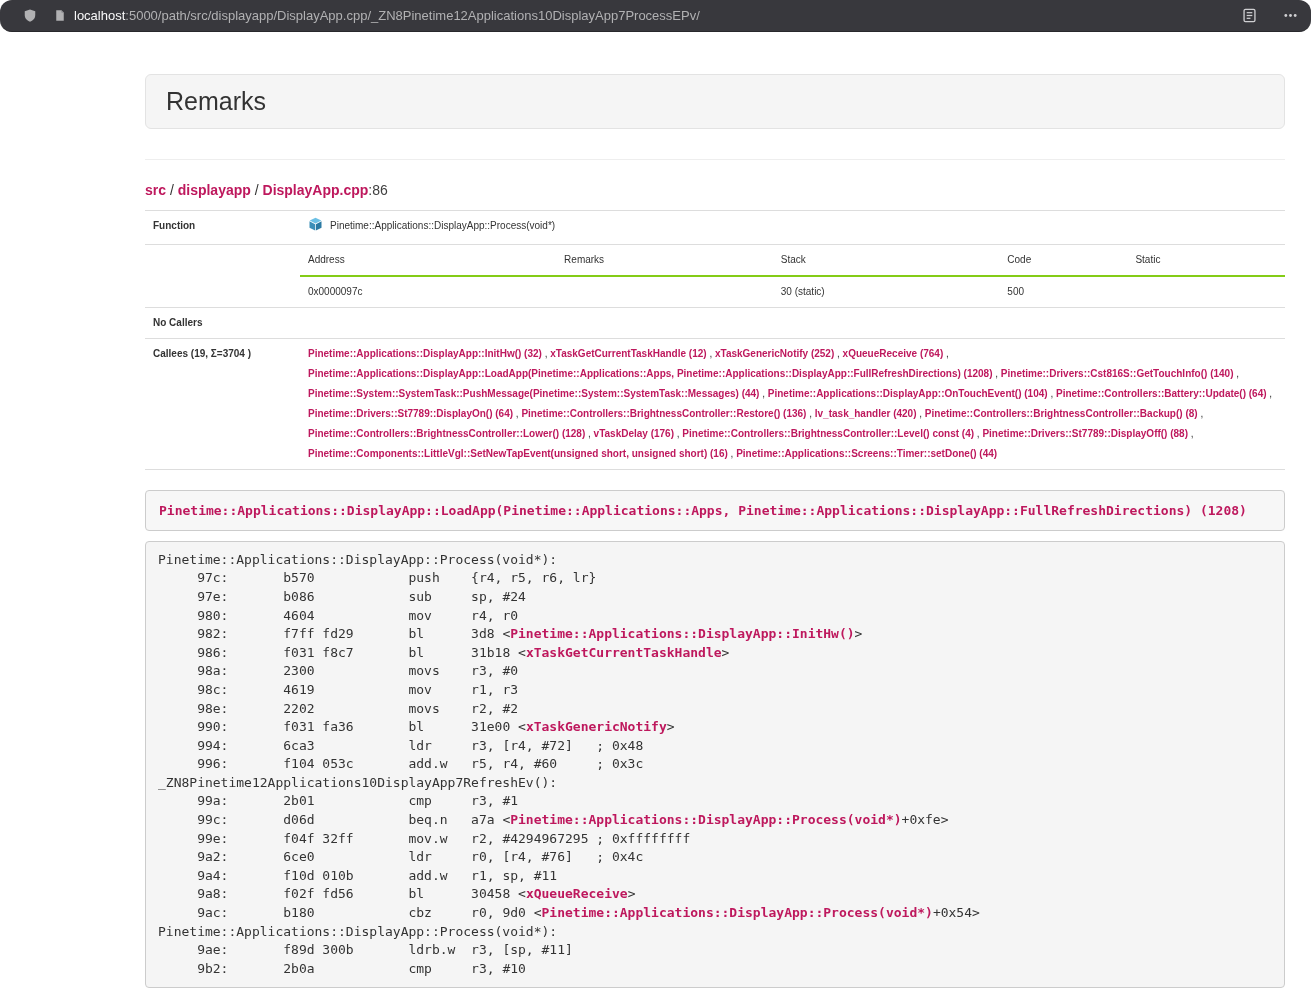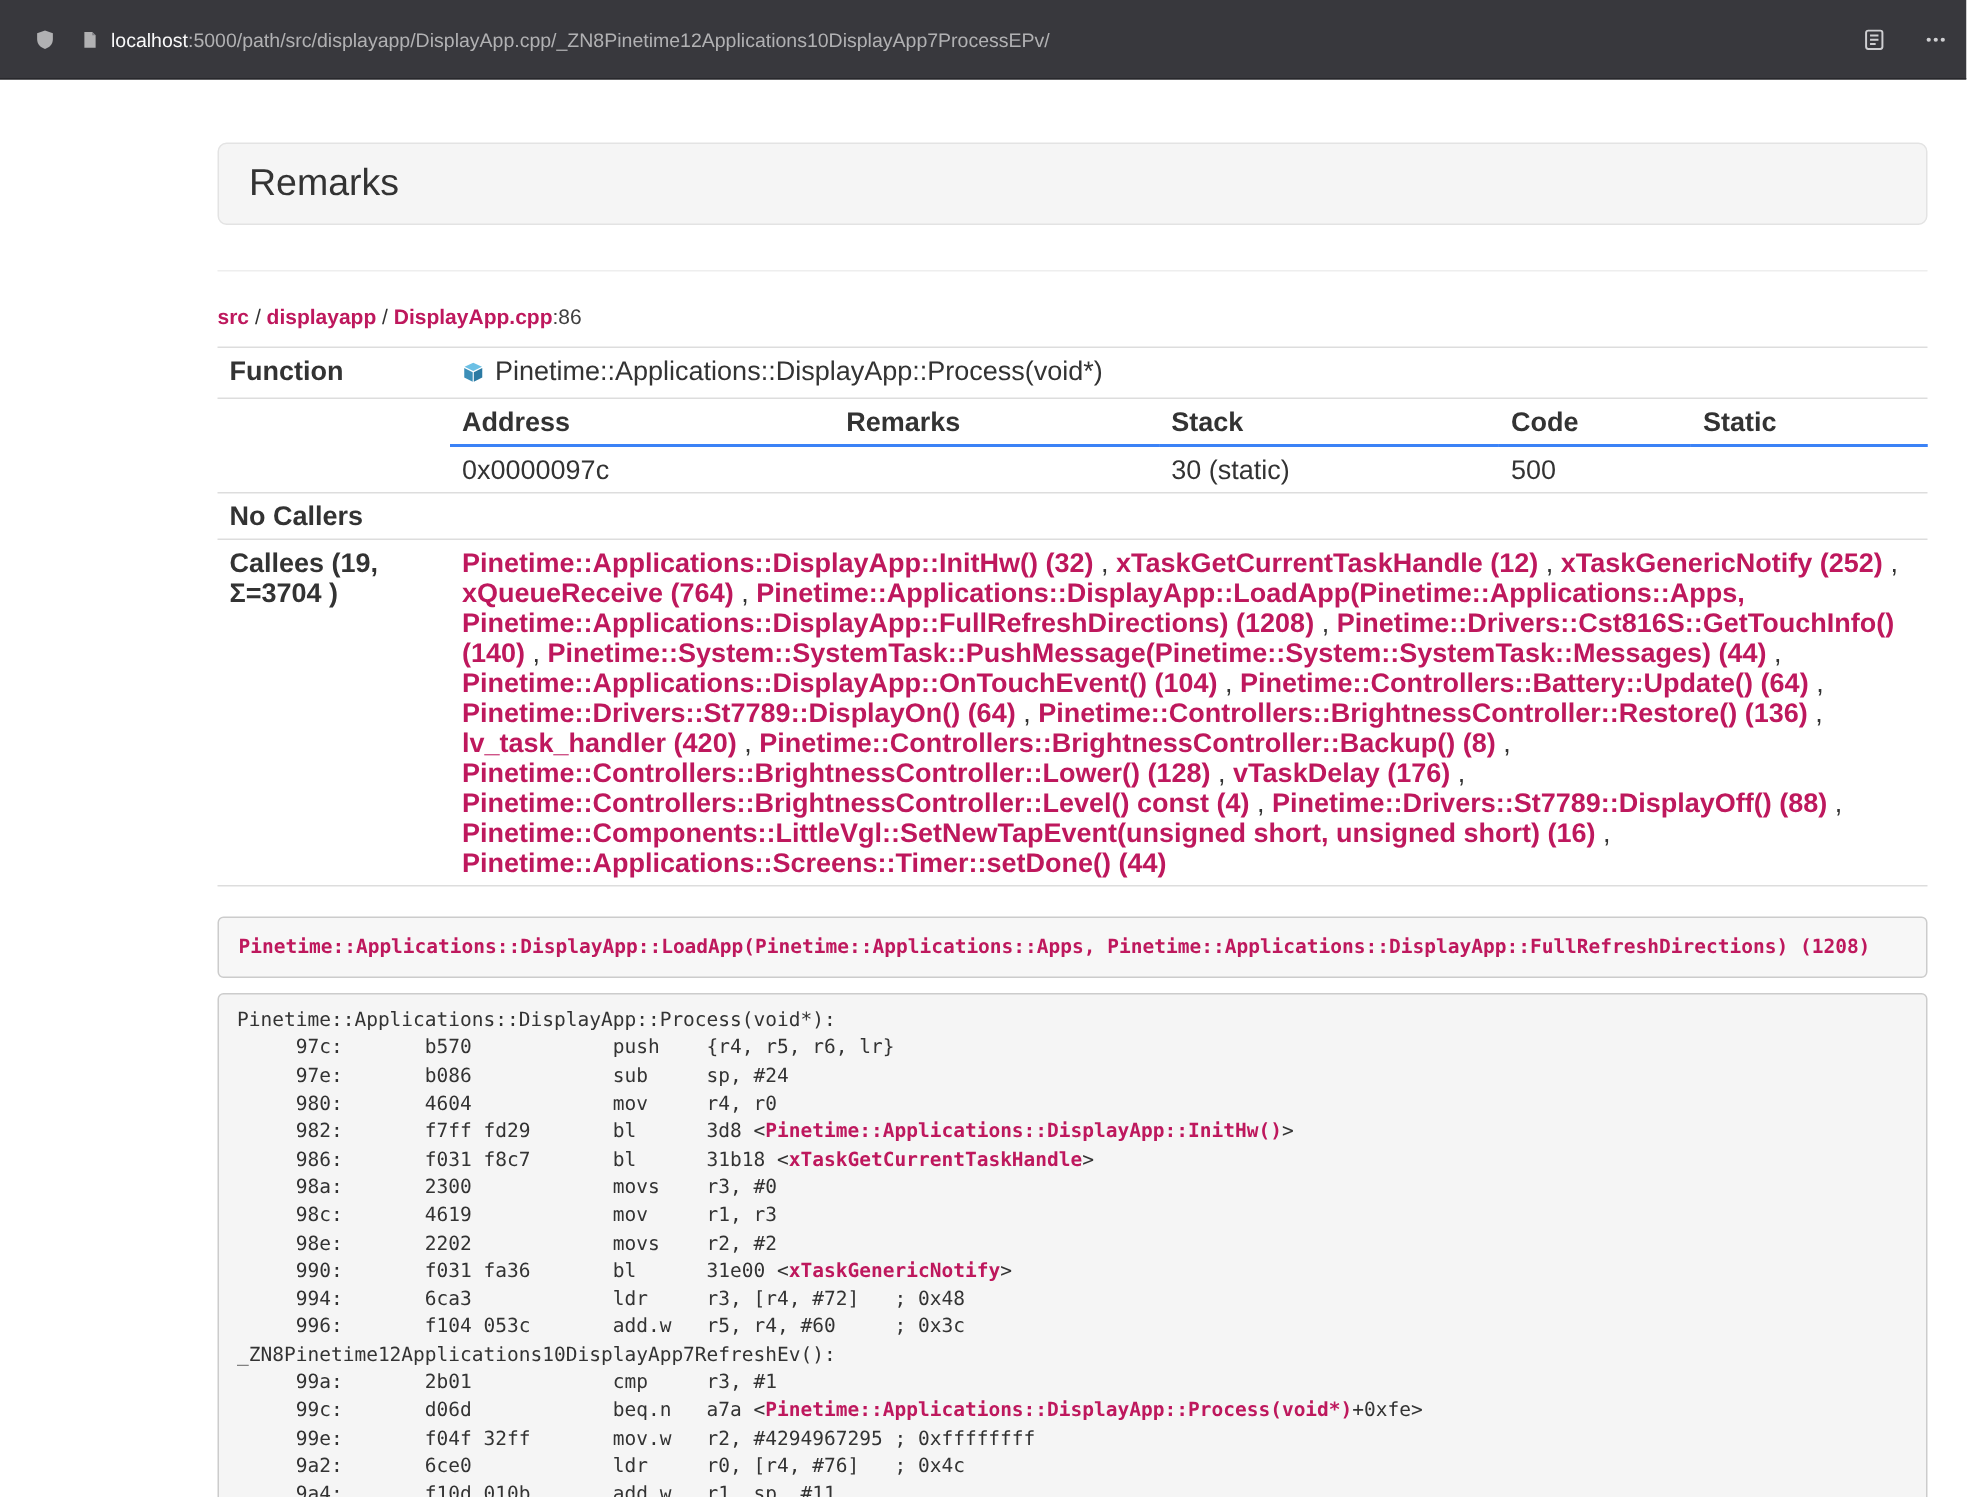--- a/index.html
+++ b/index.html
@@ -7,22 +7,22 @@
   body {
     width: 1311px; height: 998px; overflow: hidden;
     background: #ffffff;
     font-family: "Liberation Sans", sans-serif;
     font-size: 14px; color: #333;
   }
   a { color: #be185d; text-decoration: none; font-weight: bold; }
 
   
   .topbar {
-    height: 53px; background: #38383d; border-bottom: 1px solid #28282c;
-    display: flex; align-items: center;
+    height: 32px; background: #38383d; border-bottom: 1px solid #28282c;
+    display: flex; align-items: center; border-radius: 12px;
   }
   .tb-icon { display: inline-flex; align-items: center; justify-content: center; flex: 0 0 auto; }
   .tb-shield { margin-left: 23px; }
   .tb-page   { margin-left: 17px; }
   .urlbar {
     margin-left: 8px; flex: 1 1 auto; min-width: 0;
     font-size: 13px; color: #b1b1b3; white-space: nowrap; overflow: hidden;
   }
   .url-host { color: #f9f9fa; }
   .tb-reader { margin-right: 26px; }
@@ -41,28 +41,28 @@
 
   .breadcrumb { margin: 0 0 10px 0; line-height: 20px; }
   .bc-sep { color: #333; }
   .bc-tail { color: #404040; margin-top: 19px; }
 
   
   table.ftable { width: 100%; border-collapse: collapse; border-bottom: 1px solid #ddd; }
   .ftable > tbody > tr > th,
   .ftable > tbody > tr > td {
     border-top: 1px solid #ddd; padding: 5px 8px; text-align: left;
-    vertical-align: top; line-height: 20px; font-size: 18px; margin-left: 20px;
+    vertical-align: top; line-height: 20px; font-size: 10px; margin-left: 20px;
   }
   .ftable > tbody > tr > th { width: 155px; font-weight: bold; color: #333; }
   .ftable td.nopad { padding: 0; }
 
   table.stats { width: 100%; border-collapse: collapse; }
   .stats th, .stats td { padding: 5px 8px; text-align: left; line-height: 20px; }
-  .stats thead th { border-bottom: 2px solid #3b82f6; font-weight: bold; }
+  .stats thead th { border-bottom: 2px solid #84cc16; font-weight: normal; }
   .stats th:nth-child(1), .stats td:nth-child(1) { width: 26%; }
   .stats th:nth-child(2), .stats td:nth-child(2) { width: 22%; }
   .stats th:nth-child(3), .stats td:nth-child(3) { width: 23%; }
   .stats th:nth-child(4), .stats td:nth-child(4) { width: 13%; }
   .stats th:nth-child(5), .stats td:nth-child(5) { width: 16%; }
 
   .func-icon { display: inline-block; vertical-align: -3px; margin-right: 7px; }
 
   
   .symbol-box {

